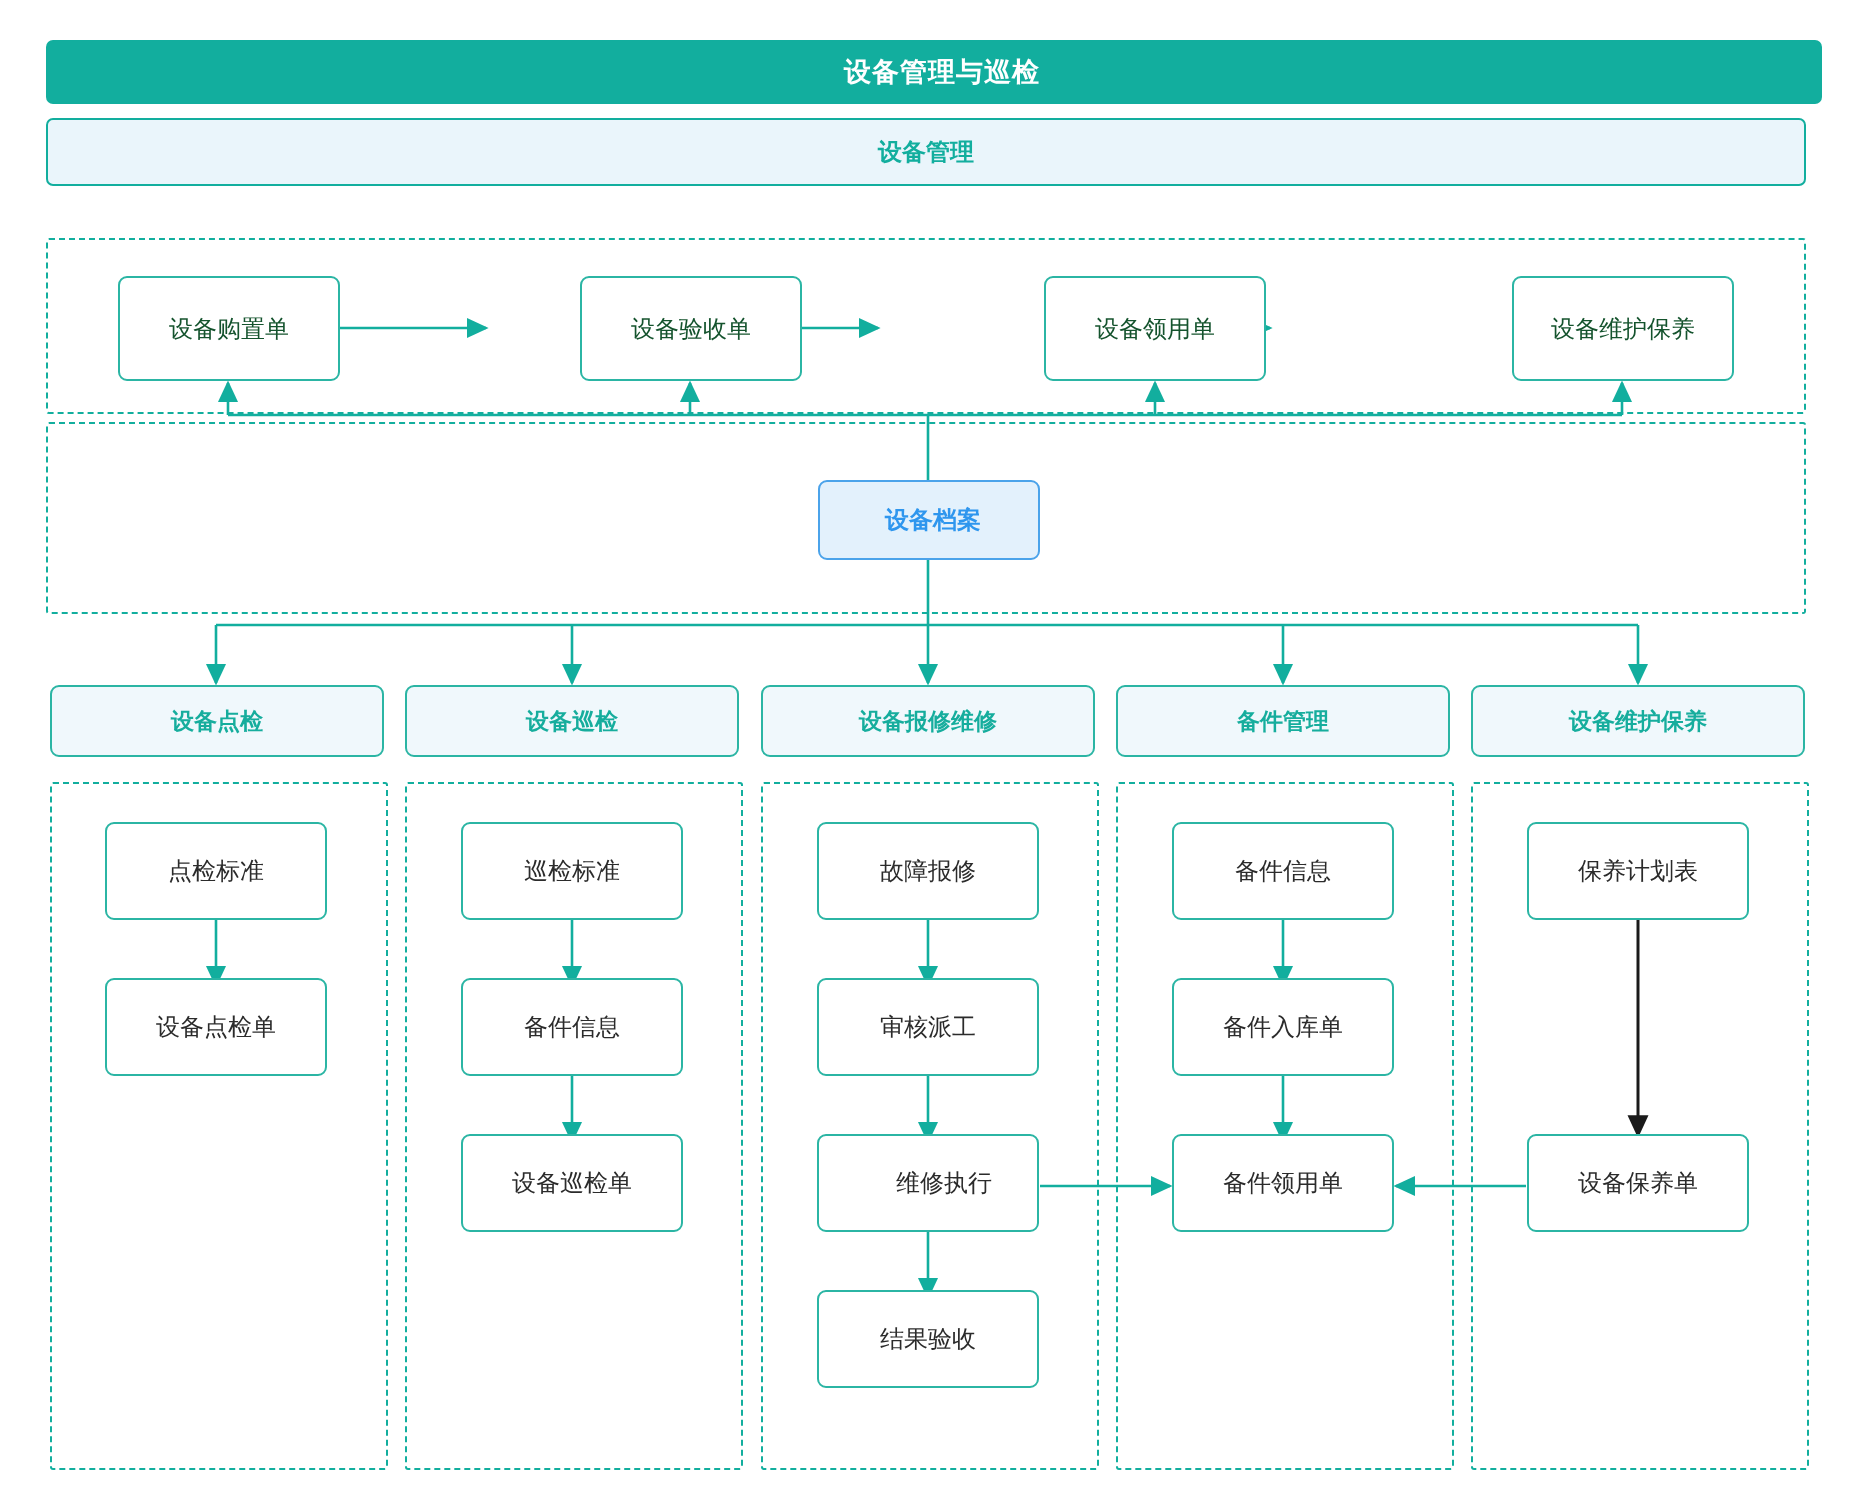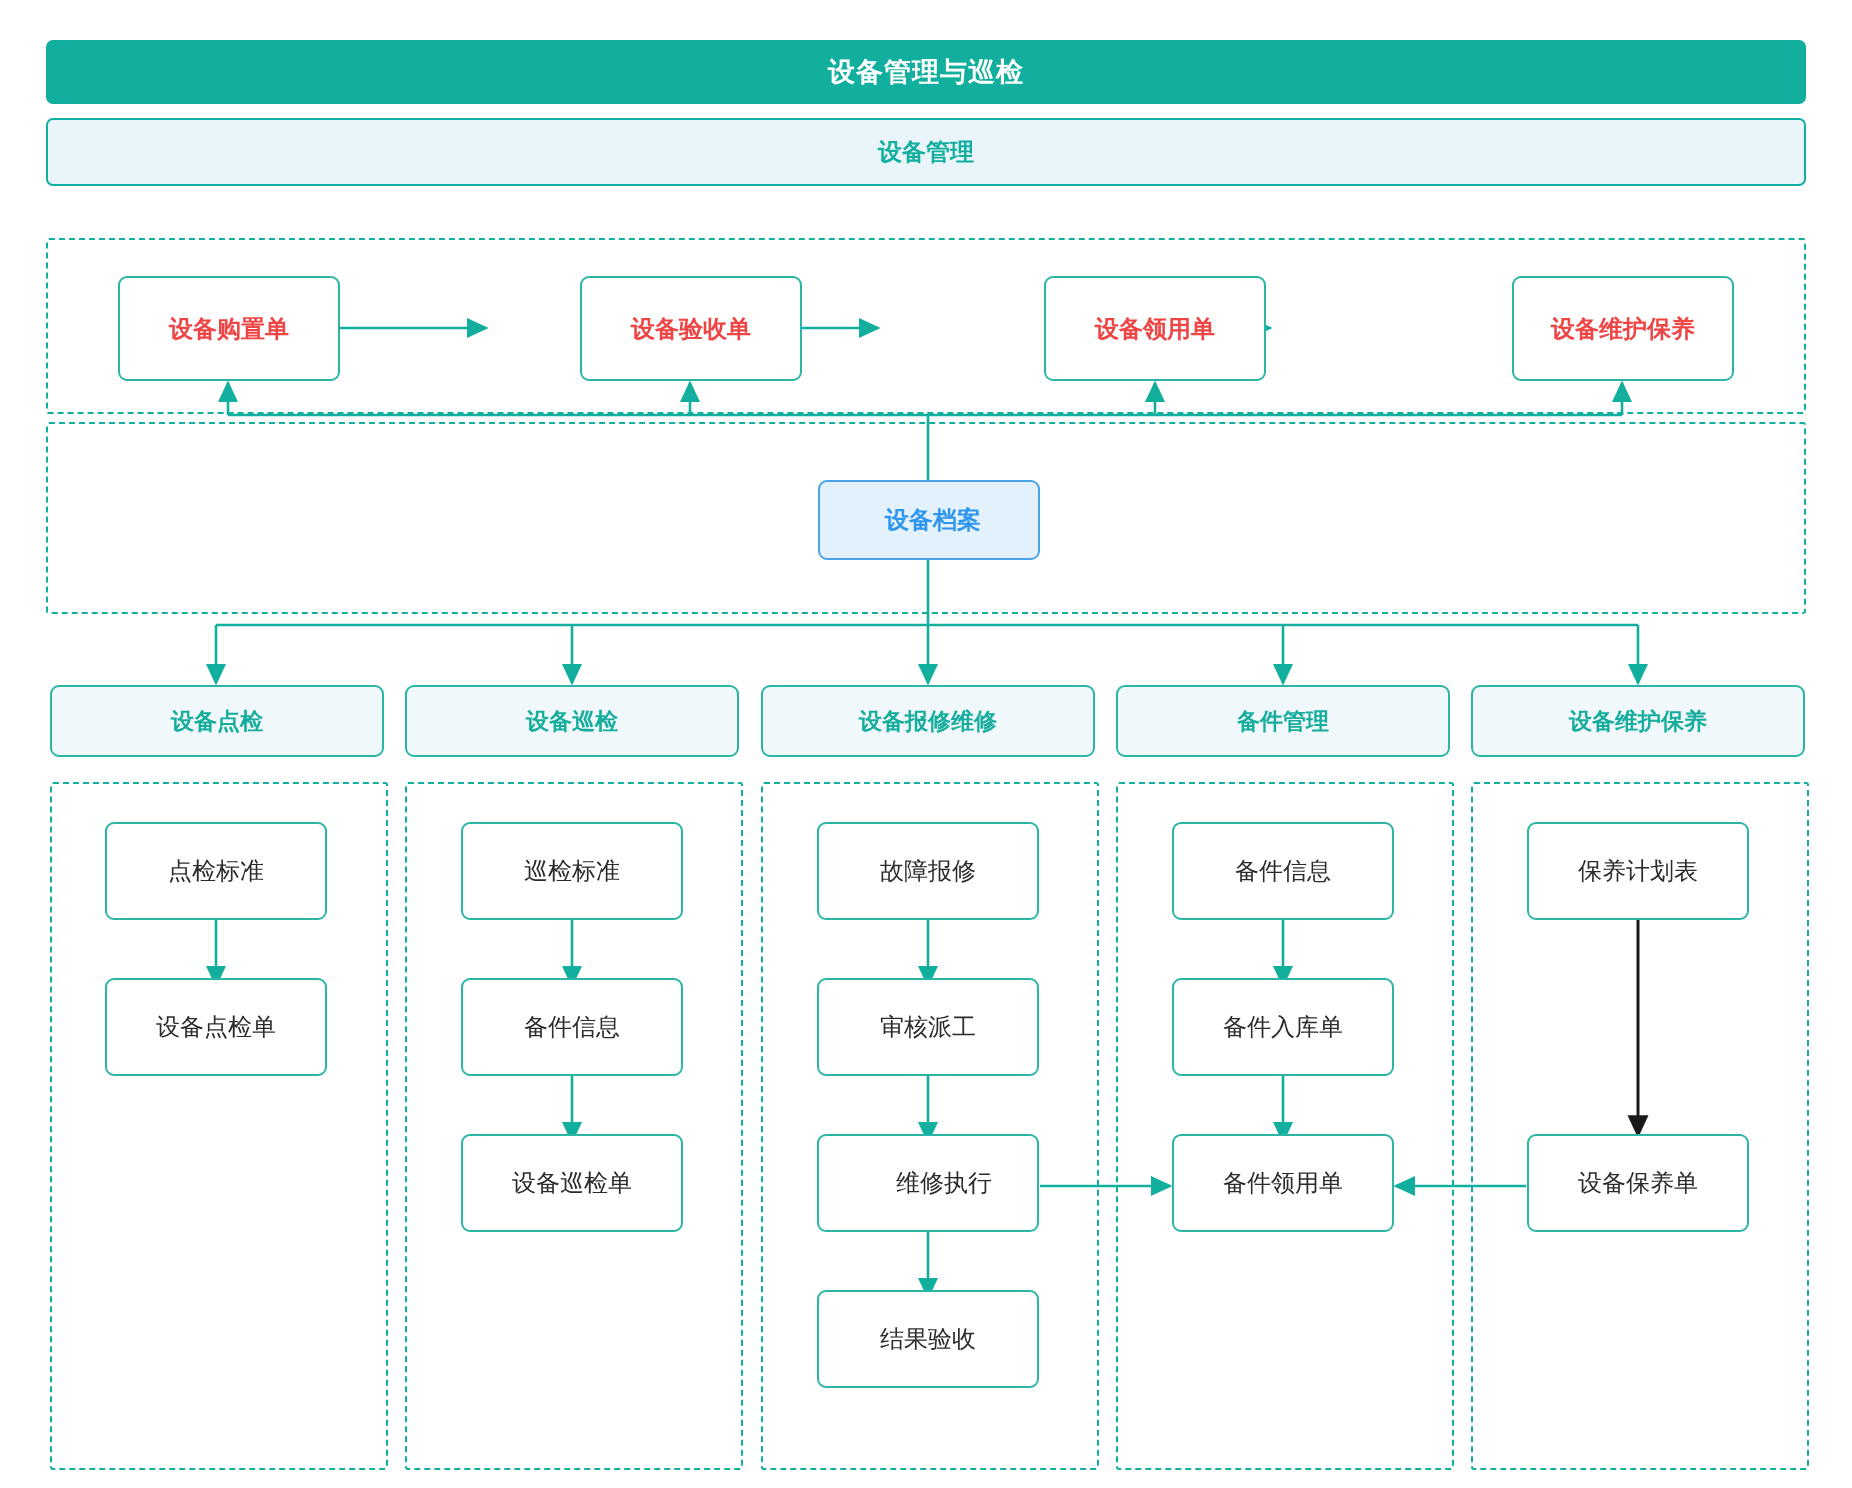--- a/index.html
+++ b/index.html
@@ -8,39 +8,39 @@
     width:1852px;height:1488px;position:relative;overflow:hidden;
   }
   .canvas{position:absolute;left:0;top:0;width:1852px;height:1488px;}
   svg.links{position:absolute;left:0;top:0;width:1852px;height:1488px;pointer-events:none;}
 
   
   .banner{
     position:absolute;left:46px;top:40px;width:1760px;height:64px;
     background:#12AE9E;border-radius:7px;
     display:flex;align-items:center;justify-content:center;
-    color:#ffffff;font-size:27px;font-weight:bold;letter-spacing:1px;
+    color:#ffffff;font-size:27px;font-weight:bold;letter-spacing:1px;padding-left:16px;
   }
   
   .section-bar{
     position:absolute;left:46px;top:118px;width:1756px;height:64px;
     background:#EAF5FB;border:2px solid #12AE9E;border-radius:7px;
     display:flex;align-items:center;justify-content:center;
     color:#12AE9E;font-size:24px;font-weight:bold;
   }
   
   .dashed{
     position:absolute;border:2.5px dashed #12AE9E;border-radius:3px;
     background:transparent;
   }
   
   .node{
     position:absolute;background:#ffffff;border:2px solid #2BB5A4;
     border-radius:9px;display:flex;align-items:center;justify-content:center;
-    color:#ef4444;font-size:24px;font-weight:bold;text-align:center;
+    color:#14532d;font-size:24px;font-weight:normal;text-align:center;
     box-sizing:border-box;
   }
   .node.plain{font-weight:normal;color:#2b2b2b;}
   .node.archive{
     background:#E3F1FC;border:2px solid #4BA3EA;color:#2E96EE;font-weight:bold;
   }
   
   .cat{
     position:absolute;background:#F0F8FC;border:2px solid #2BB5A4;border-radius:9px;
     display:flex;align-items:center;justify-content:center;

